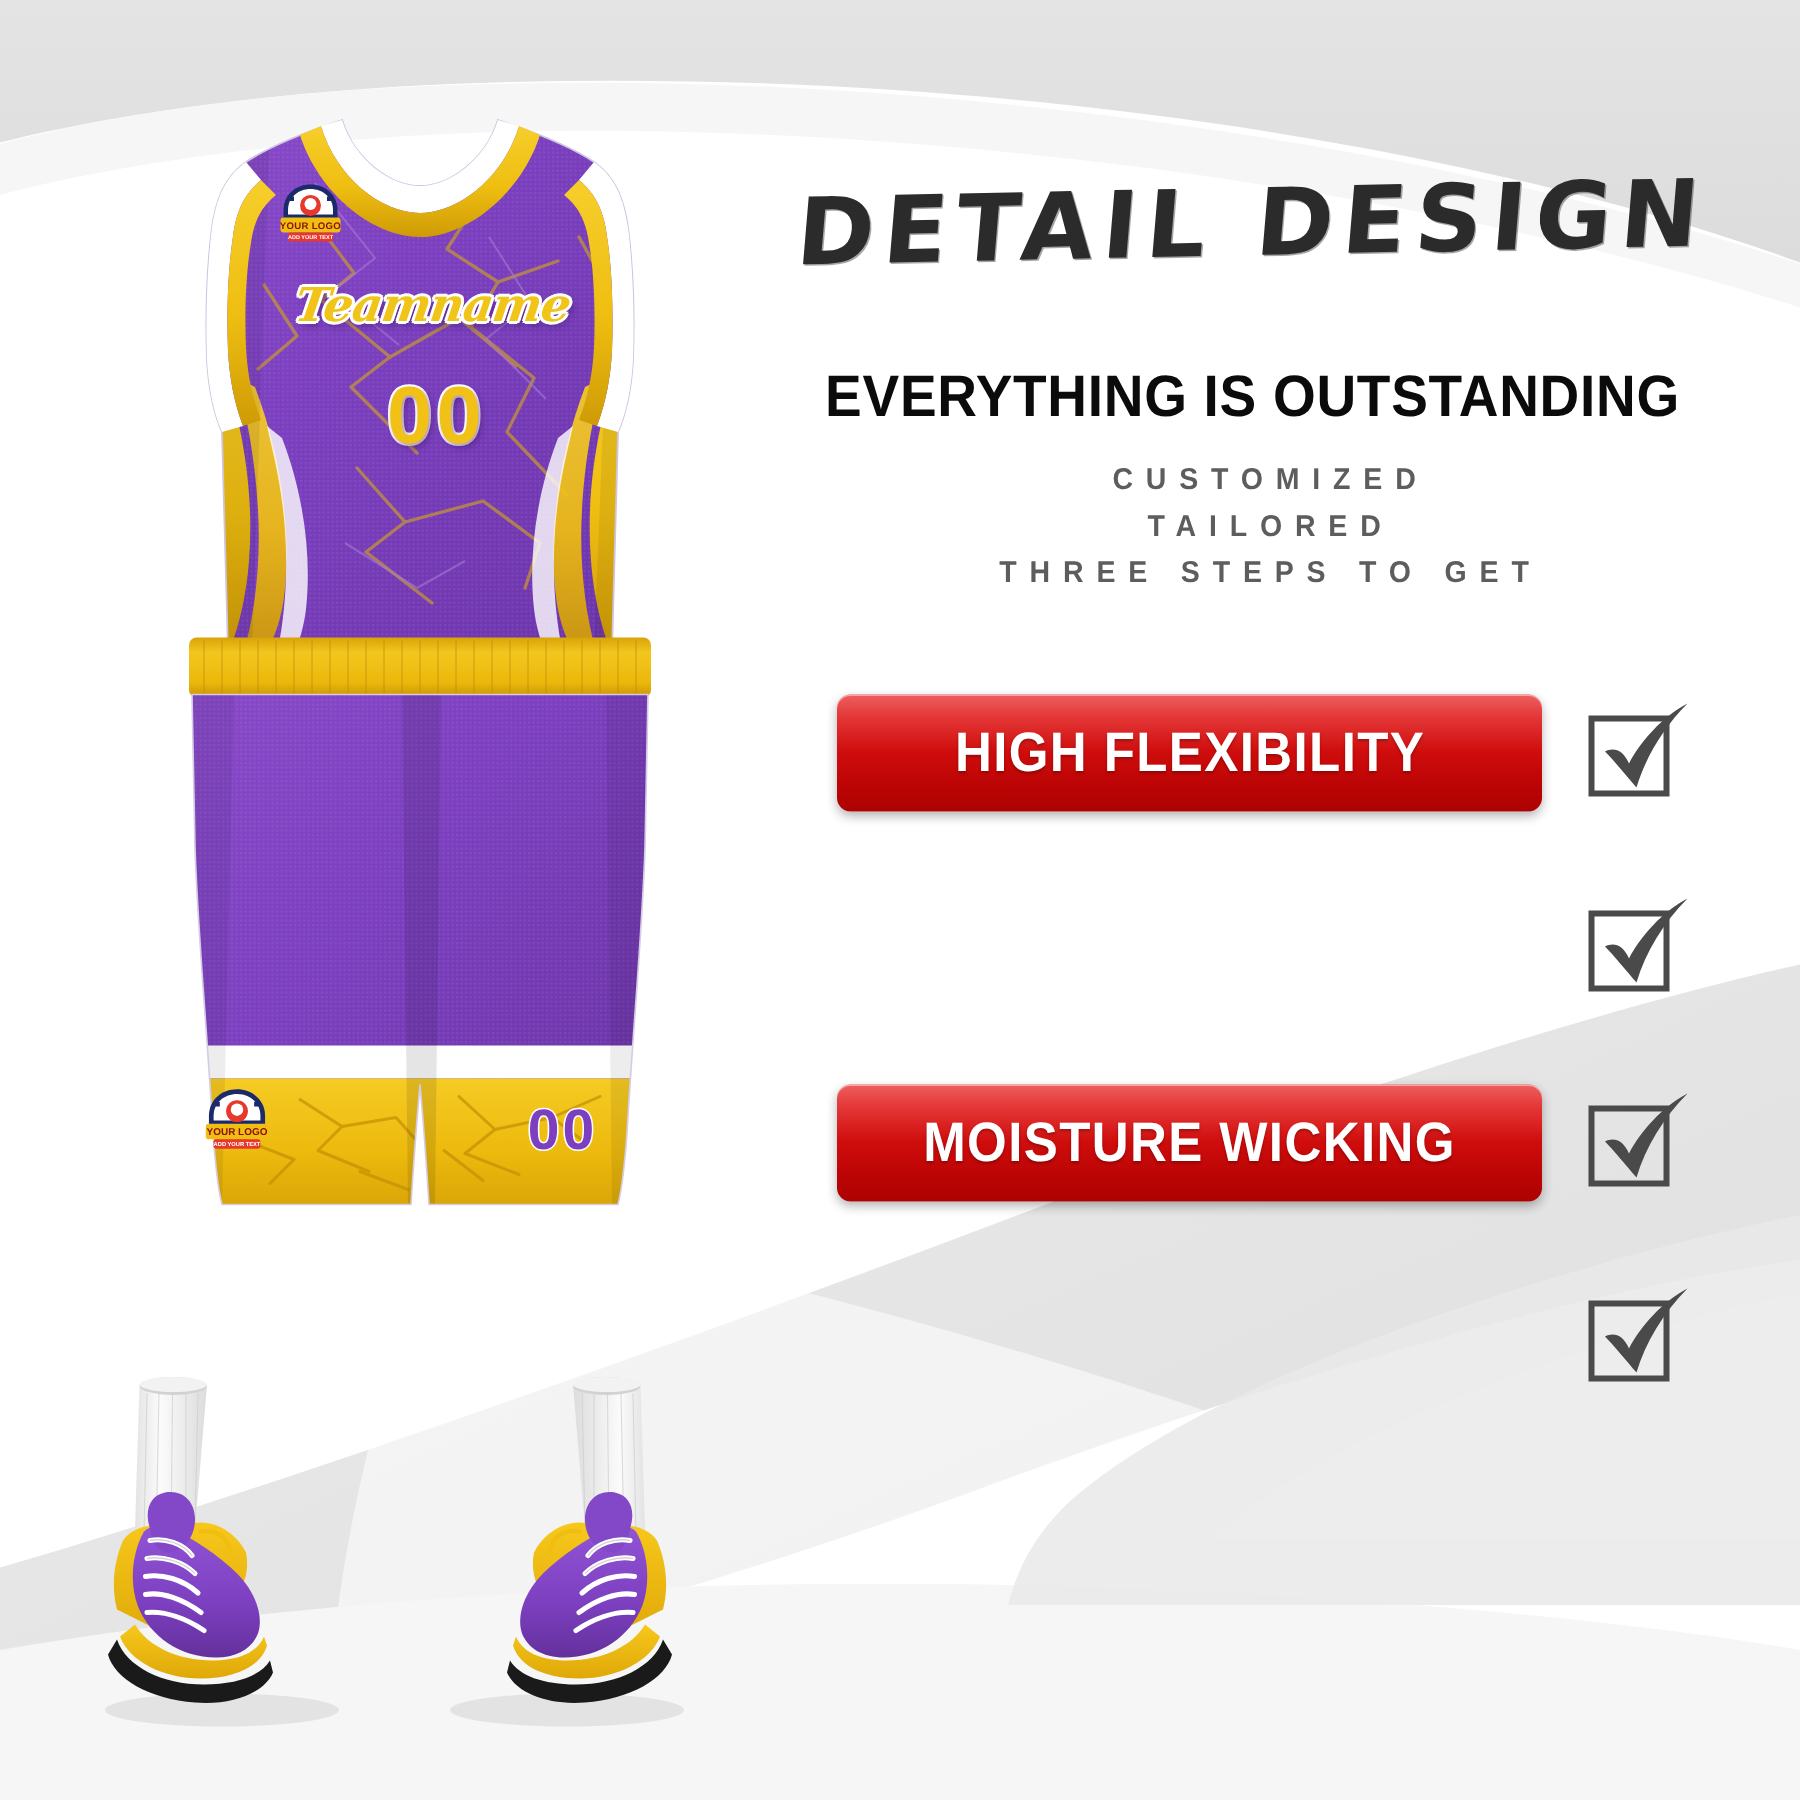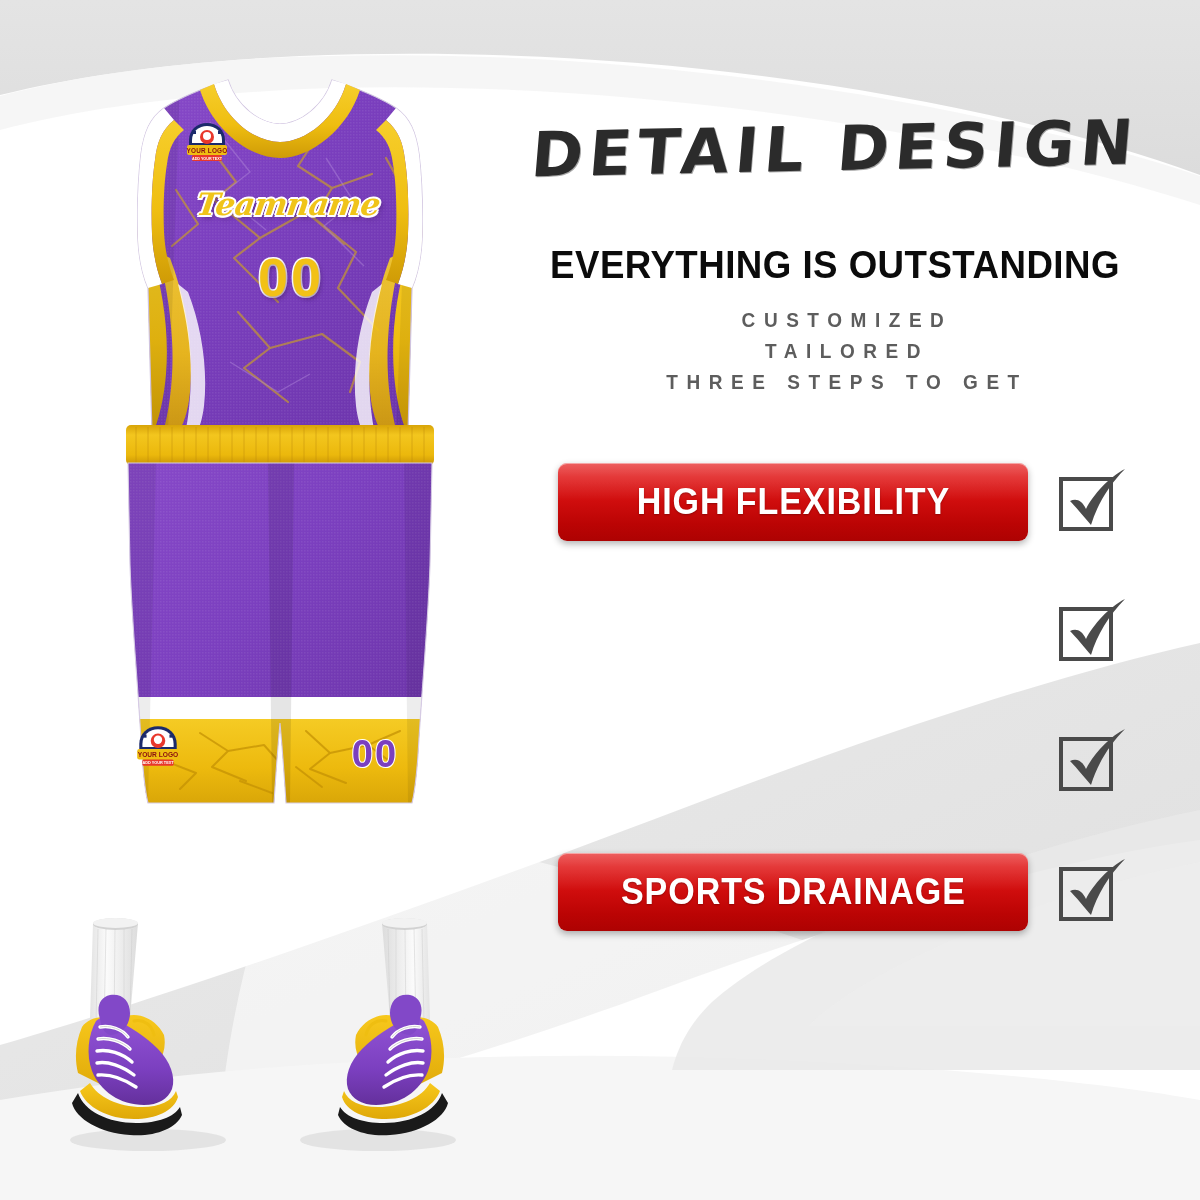--- a/index.html
+++ b/index.html
@@ -555,37 +555,37 @@
         <div class="check">
           <svg viewBox="0 0 78 78">
             <rect x="8" y="16" width="50" height="50" fill="none" stroke="#4A4A4A" stroke-width="4"></rect>
             <path d="M17,38 C23,35 29,37 33,46 C40,32 56,14 72,6
                      C56,22 44,42 38,62 C31,54 23,44 17,38 Z" fill="#4A4A4A"></path>
           </svg>
         </div>
       </div>
 
       <div class="feature-row">
-        <div class="check">
-          <svg viewBox="0 0 78 78">
-            <rect x="8" y="16" width="50" height="50" fill="none" stroke="#4A4A4A" stroke-width="4"></rect>
-            <path d="M17,38 C23,35 29,37 33,46 C40,32 56,14 72,6
-                     C56,22 44,42 38,62 C31,54 23,44 17,38 Z" fill="#4A4A4A"></path>
-          </svg>
-        </div>
-      </div>
-
-      <div class="feature-row">
         <div class="banner">
-          <span class="banner-label">SPORTS DRAINAGE</span>
+          <span class="banner-label">MOISTURE WICKING</span>
         </div>
         <div class="check">
           <svg viewBox="0 0 78 78">
             <rect x="8" y="16" width="50" height="50" fill="none" stroke="#4A4A4A" stroke-width="4"></rect>
             <path d="M17,38 C23,35 29,37 33,46 C40,32 56,14 72,6
                      C56,22 44,42 38,62 C31,54 23,44 17,38 Z" fill="#4A4A4A"></path>
           </svg>
         </div>
       </div>
 
+      <div class="feature-row">
+        <div class="check">
+          <svg viewBox="0 0 78 78">
+            <rect x="8" y="16" width="50" height="50" fill="none" stroke="#4A4A4A" stroke-width="4"></rect>
+            <path d="M17,38 C23,35 29,37 33,46 C40,32 56,14 72,6
+                     C56,22 44,42 38,62 C31,54 23,44 17,38 Z" fill="#4A4A4A"></path>
+          </svg>
+        </div>
+      </div>
+
     </div>
   </div>
 </div>
 
 </body></html>

